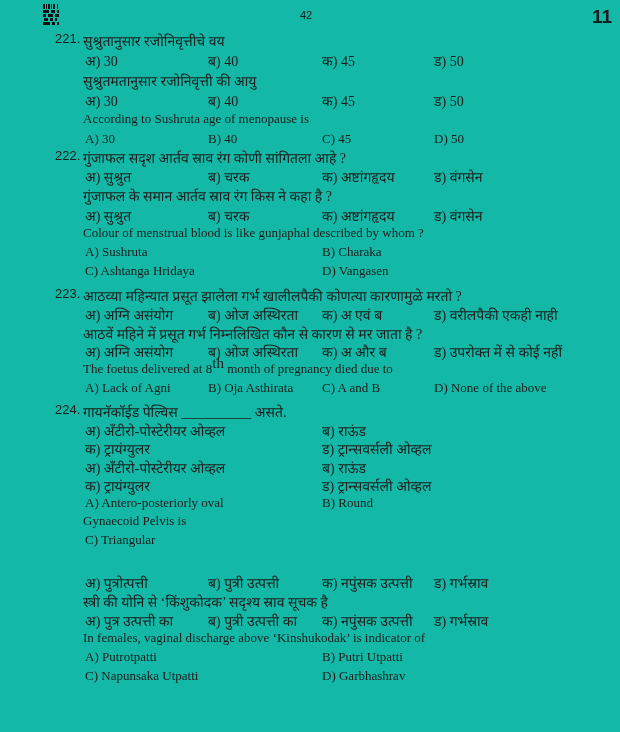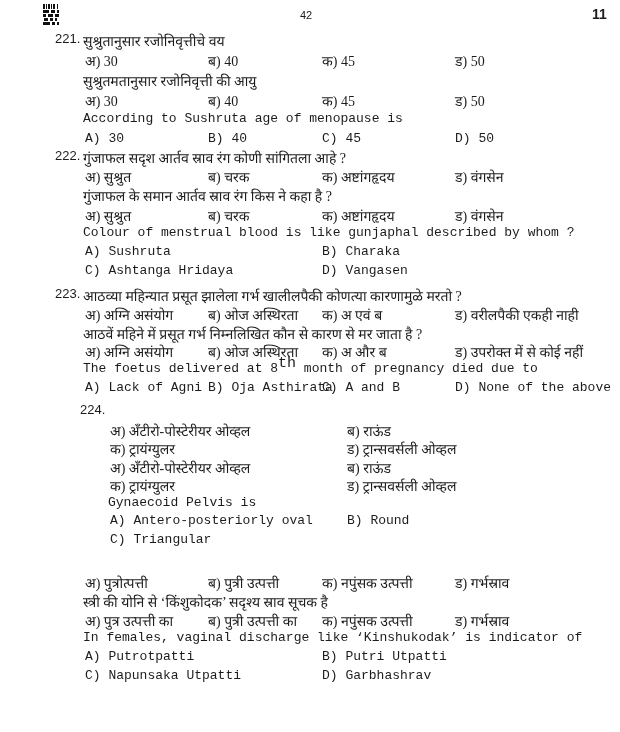--- a/index.html
+++ b/index.html
@@ -1,38 +1,38 @@
 <!DOCTYPE html>
 <html><head>
 <meta charset="utf-8">
 <style>
   html,body{margin:0;padding:0;background:#e8e8e8;}
   .page{
-    position:relative;width:620px;height:732px;background:#ffffff;
+    position:relative;width:620px;height:732px;background:#14b8a6;
     color:#1c1c1c;overflow:hidden;
     font-family:"Liberation Sans","DejaVu Sans",sans-serif;
   }
   
   .barcode{position:absolute;left:42px;top:4px;width:18px;height:21px;}
   .pg-center{position:absolute;left:300px;top:9px;font-size:11px;}
-  .pg-corner{position:absolute;left:592px;top:6px;font-size:14px;font-weight:bold;}
+  .pg-corner{position:absolute;left:592px;top:6px;font-size:19px;font-weight:bold;}
   
   .question{position:absolute;left:0;right:0;}
   .q221{top:31px;}  .q221 .row{height:20px;padding-left:36px;}
   .q222{top:148px;} .q222 .row{height:19.2px;padding-left:40px;}
   .q223{top:286px;} .q223 .row{height:18.8px;}
-  .q224{top:402px;padding-left:25px;} .q224 .row{height:18.5px;}
+  .q224{top:402px;} .q224 .row{height:18.5px;}
   .q225{top:573px;} .q225 .row{height:19.1px;}
   .row{position:relative;}
   .row > span{position:absolute;white-space:nowrap;top:0;}
   .dev{font-family:"Liberation Serif","DejaVu Serif",serif;font-size:14px;}
-  .lat{font-family:Liberation Mono, monospace;font-size:13px;}
+  .lat{font-family:Liberation Serif, serif;font-size:13px;}
   .qnum{left:55px;font-family:"Liberation Sans","DejaVu Sans",sans-serif;font-size:13px;}
   .qtext{left:83px;}
-  .c1{left:85px;} .c2{left:208px;} .c3{left:322px;} .c4{left:434px;margin-left:21px;}
+  .c1{left:85px;} .c2{left:208px;} .c3{left:322px;} .c4{left:434px;}
   sup{font-size:15px;line-height:0;}
 </style>
 </head>
 <body>
 
 <div class="page">
 
   <span class="barcode">
     <svg width="18" height="21" viewBox="0 0 18 21" xmlns="http://www.w3.org/2000/svg">
       <g fill="#111">
@@ -151,43 +151,44 @@
       <span class="c1">A) Lack of Agni</span>
       <span class="c2">B) Oja Asthirata</span>
       <span class="c3">C) A and B</span>
       <span class="c4">D) None of the above</span>
     </div>
   </div>
 
   <div class="question q224">
     <div class="row dev">
       <span class="qnum">224.</span>
+      <span class="qtext">गायनॅकॉईड पेल्विस __________ असते.</span>
     </div>
     <div class="row dev">
       <span class="c1">अ) अँटीरो-पोस्टेरीयर ओव्हल</span>
       <span class="c3">ब) राऊंड</span>
     </div>
     <div class="row dev">
       <span class="c1">क) ट्रायंग्युलर</span>
       <span class="c3">ड) ट्रान्सवर्सली ओव्हल</span>
     </div>
     <div class="row dev">
       <span class="c1">अ) अँटीरो-पोस्टेरीयर ओव्हल</span>
       <span class="c3">ब) राऊंड</span>
     </div>
     <div class="row dev">
       <span class="c1">क) ट्रायंग्युलर</span>
       <span class="c3">ड) ट्रान्सवर्सली ओव्हल</span>
     </div>
     <div class="row lat">
-      <span class="qtext">Gynaecoid Pelvis is</span>
-    </div>
-    <div class="row lat">
       <span class="c1">A) Antero-posteriorly oval</span>
       <span class="c3">B) Round</span>
+    </div>
+    <div class="row lat">
+      <span class="qtext">Gynaecoid Pelvis is</span>
     </div>
     <div class="row lat">
       <span class="c1">C) Triangular</span>
     </div>
   </div>
 
   <div class="question q225">
     <div class="row dev">
       <span class="c1">अ) पुत्रोत्पत्ती</span>
       <span class="c2">ब) पुत्री उत्पत्ती</span>
@@ -197,21 +198,21 @@
     <div class="row dev">
       <span class="qtext">स्त्री की योनि से ‘किंशुकोदक’ सदृश्य स्राव सूचक है</span>
     </div>
     <div class="row dev">
       <span class="c1">अ) पुत्र उत्पत्ती का</span>
       <span class="c2">ब) पुत्री उत्पत्ती का</span>
       <span class="c3">क) नपुंसक उत्पत्ती</span>
       <span class="c4">ड) गर्भस्राव</span>
     </div>
     <div class="row lat">
-      <span class="qtext">In females, vaginal discharge like ‘Kinshukodak’ is indicator of</span>
+      <span class="qtext">In females, vaginal discharge above ‘Kinshukodak’ is indicator of</span>
     </div>
     <div class="row lat">
       <span class="c1">A) Putrotpatti</span>
       <span class="c3">B) Putri Utpatti</span>
     </div>
     <div class="row lat">
       <span class="c1">C) Napunsaka Utpatti</span>
       <span class="c3">D) Garbhashrav</span>
     </div>
   </div>

